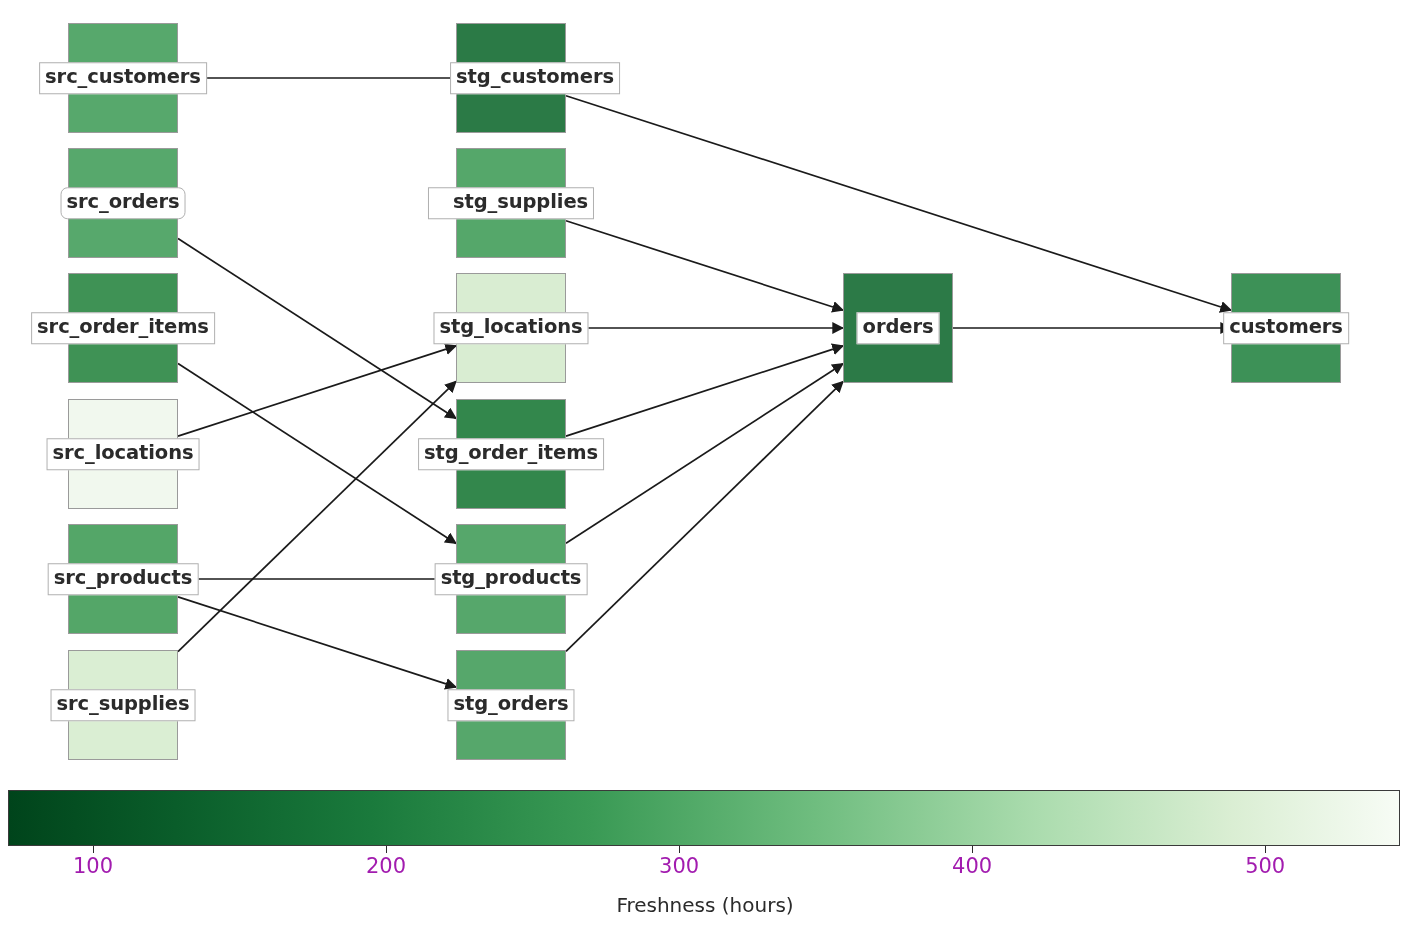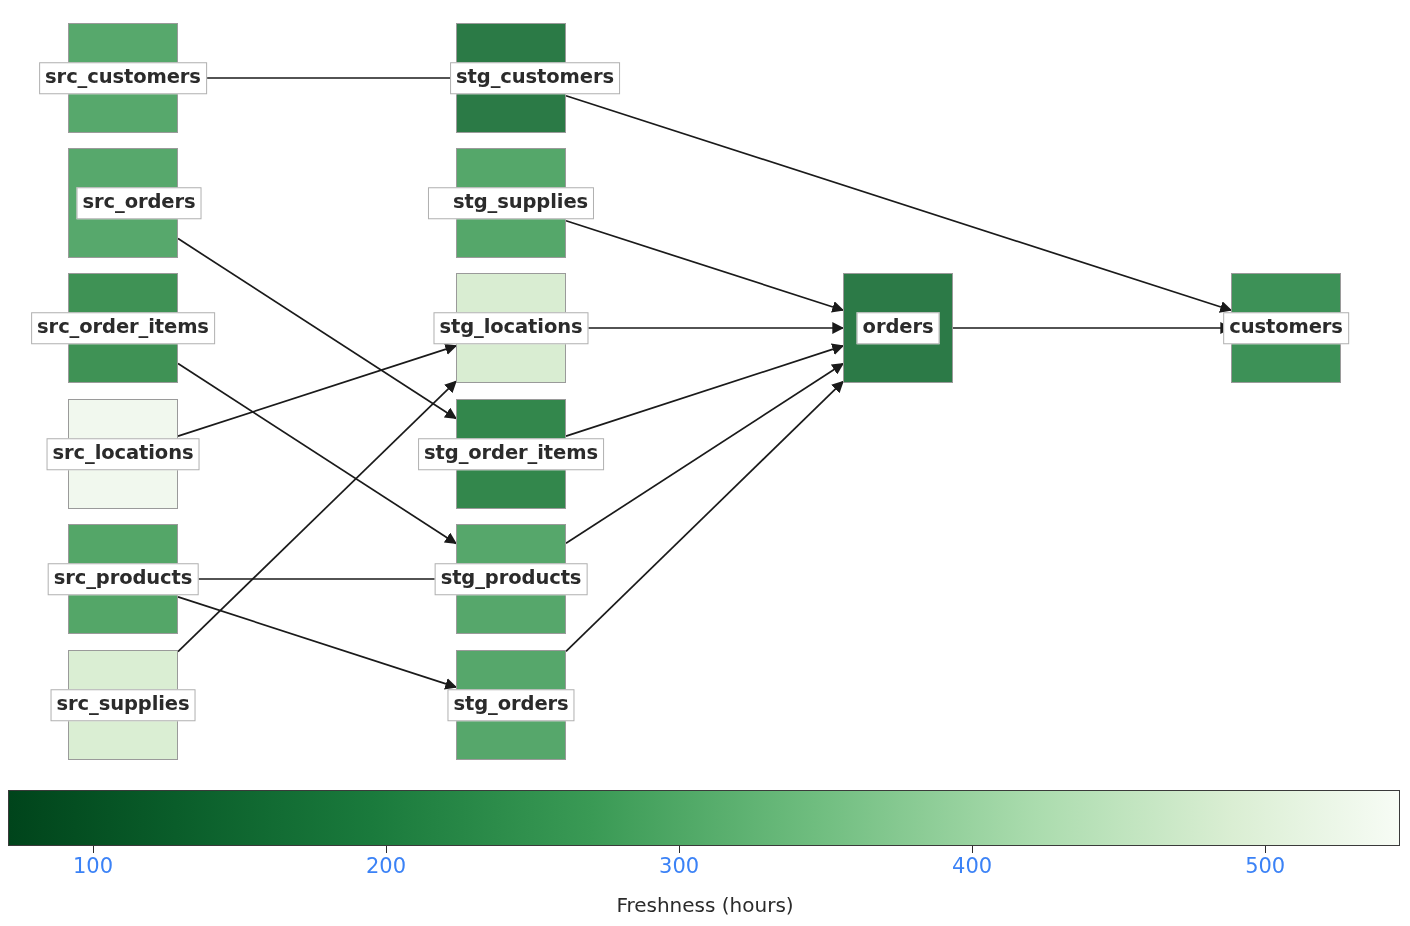--- a/index.html
+++ b/index.html
@@ -39,21 +39,21 @@
   
   #colorbar-wrap{position:absolute;left:0;top:780px;width:1410px;height:146px;}
   #cbar{
     position:absolute;left:8px;top:10px;width:1392px;height:56px;
     border:1.5px solid #3a3a3a;
     box-sizing:border-box;
   }
   .cb-tick{position:absolute;top:66px;width:1px;height:7px;background:#2b2b2b;}
   .cb-ticklabel{
     position:absolute;top:74px;transform:translateX(-50%);
-    font-size:21px;color:#3b82f6;
+    font-size:21px;color:#a21caf;
   }
   #cb-title{
     position:absolute;top:113px;left:0;width:1410px;text-align:center;
     font-size:20px;color:#2b2b2b;
   }
 </style>
 </head>
 <body>
 
 <div id="stage">
@@ -91,21 +91,21 @@
         <div class="node" style="left: 456px; top: 148px; width: 110px; height: 110px; background: rgb(85, 167, 106); border-color: rgb(154, 154, 154);"></div>
         <div class="node" style="left: 456px; top: 273px; width: 110px; height: 110px; background: rgb(217, 237, 210); border-color: rgb(154, 154, 154);"></div>
         <div class="node" style="left: 456px; top: 399px; width: 110px; height: 110px; background: rgb(51, 135, 76); border-color: rgb(154, 154, 154);"></div>
         <div class="node" style="left: 456px; top: 524px; width: 110px; height: 110px; background: rgb(86, 167, 107); border-color: rgb(154, 154, 154);"></div>
         <div class="node" style="left: 456px; top: 650px; width: 110px; height: 110px; background: rgb(86, 167, 107); border-color: rgb(154, 154, 154);"></div>
         <div class="node" style="left: 843px; top: 273px; width: 110px; height: 110px; background: rgb(44, 122, 71); border-color: rgb(154, 154, 154);"></div>
         <div class="node" style="left: 1231px; top: 273px; width: 110px; height: 110px; background: rgb(61, 145, 87); border-color: rgb(154, 154, 154);"></div>
       </div>
     <div id="labels">
         <div class="node-label" style="left: 123px; top: 78px;">src_customers</div>
-        <div class="node-label" style="left: 139px; top: 203px;">src_orders</div>
+        <div class="node-label" style="left: 123px; top: 203px; border-radius: 7px;">src_orders</div>
         <div class="node-label" style="left: 123px; top: 328px;">src_order_items</div>
         <div class="node-label" style="left: 123px; top: 454px;">src_locations</div>
         <div class="node-label" style="left: 123px; top: 579px;">src_products</div>
         <div class="node-label" style="left: 123px; top: 705px; text-align: center;">src_supplies</div>
         <div class="node-label" style="left: 511px; top: 78px; margin-left: 24px;">stg_customers</div>
         <div class="node-label" style="left: 511px; top: 203px; padding-left: 24px;">stg_supplies</div>
         <div class="node-label" style="left: 511px; top: 328px;">stg_locations</div>
         <div class="node-label" style="left: 511px; top: 454px;">stg_order_items</div>
         <div class="node-label" style="left: 511px; top: 579px;">stg_products</div>
         <div class="node-label" style="left: 511px; top: 705px;">stg_orders</div>

